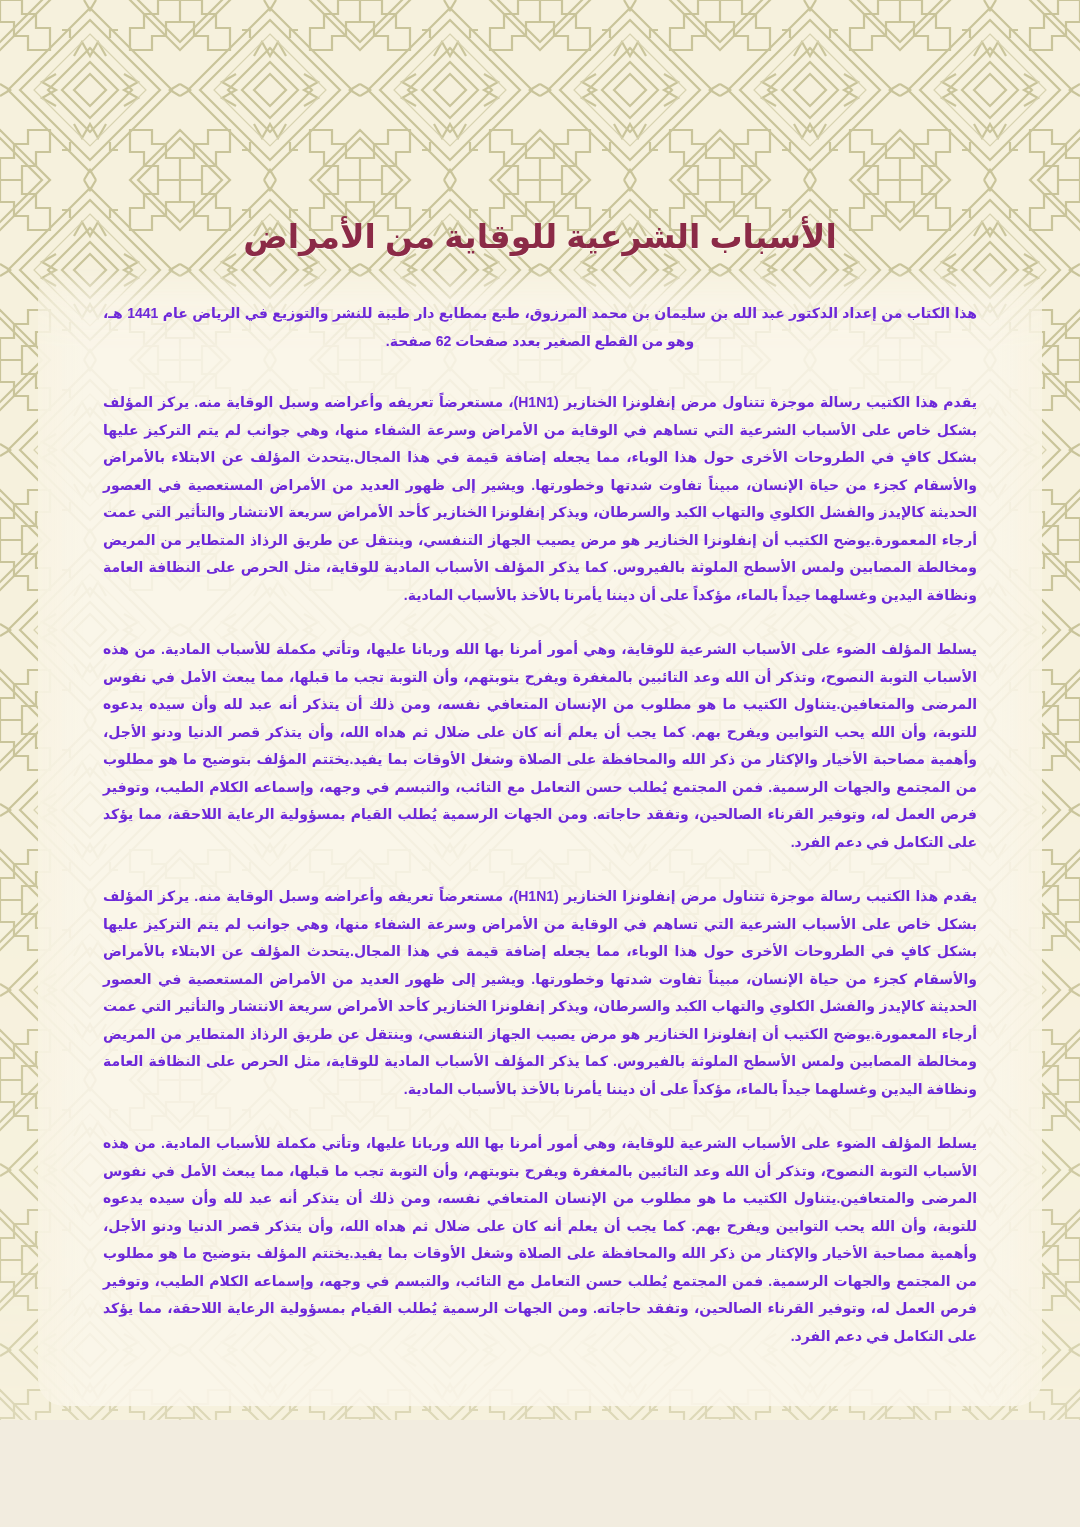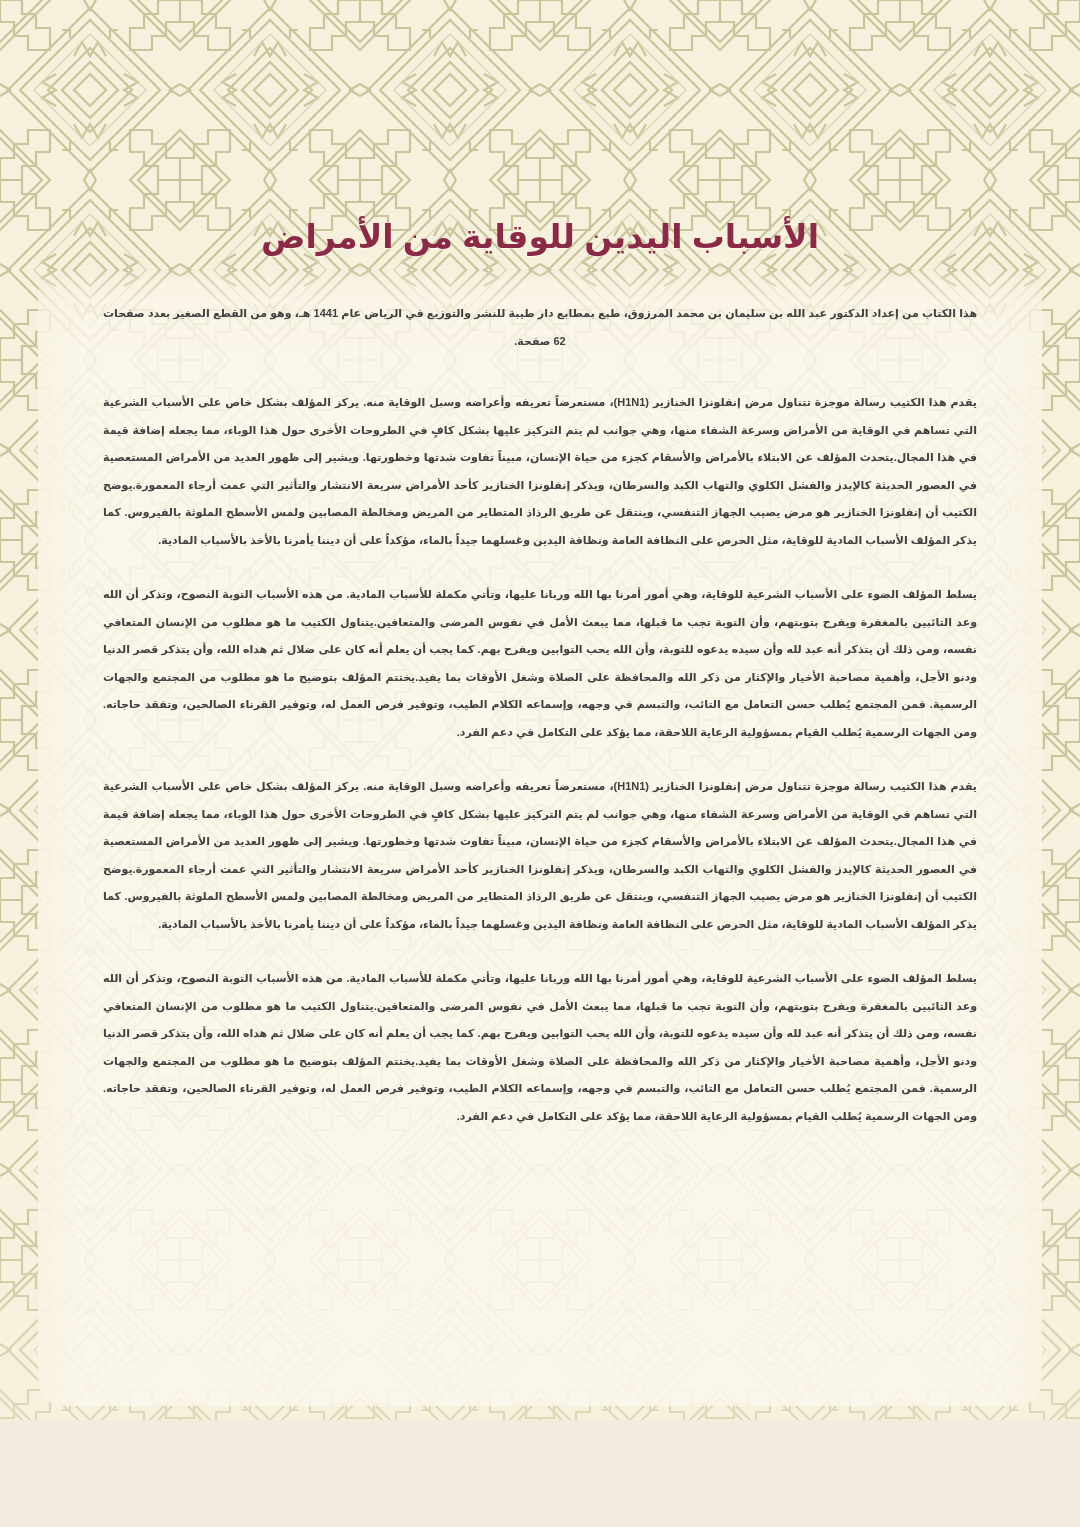--- a/index.html
+++ b/index.html
@@ -99,22 +99,22 @@
   
   #body-text {
     position: absolute;
     top: 300px;
     right: 103px;
     width: 874px;
     z-index: 6;
     direction: rtl;
     text-align: justify;
     text-align-last: center;
-    color: #404040;
-    font-size: 11px;
+    color: #6d28d9;
+    font-size: 14px;
     line-height: 27.5px;
     font-weight: bold;
   }
   #body-text p {
     margin: 0 0 27px 0;
     text-align: justify;
     text-align-last: right;
   }
   #body-text p.meta {
     text-align: justify;
@@ -190,21 +190,21 @@
         </mask>
       </defs>
 
       <rect x="0" y="0" width="1080" height="1420" fill="#f6f1dd"></rect>
       <rect x="0" y="0" width="1080" height="1420" fill="url(#najdi)" mask="url(#fadeMask)"></rect>
     </svg>
   </div>
 
   <div id="content-card"></div>
 
-  <h1 id="doc-title">الأسباب اليدين للوقاية من الأمراض</h1>
+  <h1 id="doc-title">الأسباب الشرعية للوقاية من الأمراض</h1>
 
   <div id="body-text">
     <p class="meta">هذا الكتاب من إعداد الدكتور عبد الله بن سليمان بن محمد المرزوق، طبع بمطابع دار طيبة للنشر والتوزيع في الرياض عام 1441 هـ، وهو من القطع الصغير بعدد صفحات 62 صفحة.</p>
     <p>يقدم هذا الكتيب رسالة موجزة تتناول مرض إنفلونزا الخنازير (H1N1)، مستعرضاً تعريفه وأعراضه وسبل الوقاية منه. يركز المؤلف بشكل خاص على الأسباب الشرعية التي تساهم في الوقاية من الأمراض وسرعة الشفاء منها، وهي جوانب لم يتم التركيز عليها بشكل كافٍ في الطروحات الأخرى حول هذا الوباء، مما يجعله إضافة قيمة في هذا المجال.يتحدث المؤلف عن الابتلاء بالأمراض والأسقام كجزء من حياة الإنسان، مبيناً تفاوت شدتها وخطورتها. ويشير إلى ظهور العديد من الأمراض المستعصية في العصور الحديثة كالإيدز والفشل الكلوي والتهاب الكبد والسرطان، ويذكر إنفلونزا الخنازير كأحد الأمراض سريعة الانتشار والتأثير التي عمت أرجاء المعمورة.يوضح الكتيب أن إنفلونزا الخنازير هو مرض يصيب الجهاز التنفسي، وينتقل عن طريق الرذاذ المتطاير من المريض ومخالطة المصابين ولمس الأسطح الملوثة بالفيروس. كما يذكر المؤلف الأسباب المادية للوقاية، مثل الحرص على النظافة العامة ونظافة اليدين وغسلهما جيداً بالماء، مؤكداً على أن ديننا يأمرنا بالأخذ بالأسباب المادية.</p>
     <p>يسلط المؤلف الضوء على الأسباب الشرعية للوقاية، وهي أمور أمرنا بها الله وربانا عليها، وتأتي مكملة للأسباب المادية. من هذه الأسباب التوبة النصوح، وتذكر أن الله وعد التائبين بالمغفرة ويفرح بتوبتهم، وأن التوبة تجب ما قبلها، مما يبعث الأمل في نفوس المرضى والمتعافين.يتناول الكتيب ما هو مطلوب من الإنسان المتعافي نفسه، ومن ذلك أن يتذكر أنه عبد لله وأن سيده يدعوه للتوبة، وأن الله يحب التوابين ويفرح بهم. كما يجب أن يعلم أنه كان على ضلال ثم هداه الله، وأن يتذكر قصر الدنيا ودنو الأجل، وأهمية مصاحبة الأخيار والإكثار من ذكر الله والمحافظة على الصلاة وشغل الأوقات بما يفيد.يختتم المؤلف بتوضيح ما هو مطلوب من المجتمع والجهات الرسمية. فمن المجتمع يُطلب حسن التعامل مع التائب، والتبسم في وجهه، وإسماعه الكلام الطيب، وتوفير فرص العمل له، وتوفير القرناء الصالحين، وتفقد حاجاته. ومن الجهات الرسمية يُطلب القيام بمسؤولية الرعاية اللاحقة، مما يؤكد على التكامل في دعم الفرد.</p>
     <p>يقدم هذا الكتيب رسالة موجزة تتناول مرض إنفلونزا الخنازير (H1N1)، مستعرضاً تعريفه وأعراضه وسبل الوقاية منه. يركز المؤلف بشكل خاص على الأسباب الشرعية التي تساهم في الوقاية من الأمراض وسرعة الشفاء منها، وهي جوانب لم يتم التركيز عليها بشكل كافٍ في الطروحات الأخرى حول هذا الوباء، مما يجعله إضافة قيمة في هذا المجال.يتحدث المؤلف عن الابتلاء بالأمراض والأسقام كجزء من حياة الإنسان، مبيناً تفاوت شدتها وخطورتها. ويشير إلى ظهور العديد من الأمراض المستعصية في العصور الحديثة كالإيدز والفشل الكلوي والتهاب الكبد والسرطان، ويذكر إنفلونزا الخنازير كأحد الأمراض سريعة الانتشار والتأثير التي عمت أرجاء المعمورة.يوضح الكتيب أن إنفلونزا الخنازير هو مرض يصيب الجهاز التنفسي، وينتقل عن طريق الرذاذ المتطاير من المريض ومخالطة المصابين ولمس الأسطح الملوثة بالفيروس. كما يذكر المؤلف الأسباب المادية للوقاية، مثل الحرص على النظافة العامة ونظافة اليدين وغسلهما جيداً بالماء، مؤكداً على أن ديننا يأمرنا بالأخذ بالأسباب المادية.</p>
     <p>يسلط المؤلف الضوء على الأسباب الشرعية للوقاية، وهي أمور أمرنا بها الله وربانا عليها، وتأتي مكملة للأسباب المادية. من هذه الأسباب التوبة النصوح، وتذكر أن الله وعد التائبين بالمغفرة ويفرح بتوبتهم، وأن التوبة تجب ما قبلها، مما يبعث الأمل في نفوس المرضى والمتعافين.يتناول الكتيب ما هو مطلوب من الإنسان المتعافي نفسه، ومن ذلك أن يتذكر أنه عبد لله وأن سيده يدعوه للتوبة، وأن الله يحب التوابين ويفرح بهم. كما يجب أن يعلم أنه كان على ضلال ثم هداه الله، وأن يتذكر قصر الدنيا ودنو الأجل، وأهمية مصاحبة الأخيار والإكثار من ذكر الله والمحافظة على الصلاة وشغل الأوقات بما يفيد.يختتم المؤلف بتوضيح ما هو مطلوب من المجتمع والجهات الرسمية. فمن المجتمع يُطلب حسن التعامل مع التائب، والتبسم في وجهه، وإسماعه الكلام الطيب، وتوفير فرص العمل له، وتوفير القرناء الصالحين، وتفقد حاجاته. ومن الجهات الرسمية يُطلب القيام بمسؤولية الرعاية اللاحقة، مما يؤكد على التكامل في دعم الفرد.</p>
   </div>
 
 </div>

